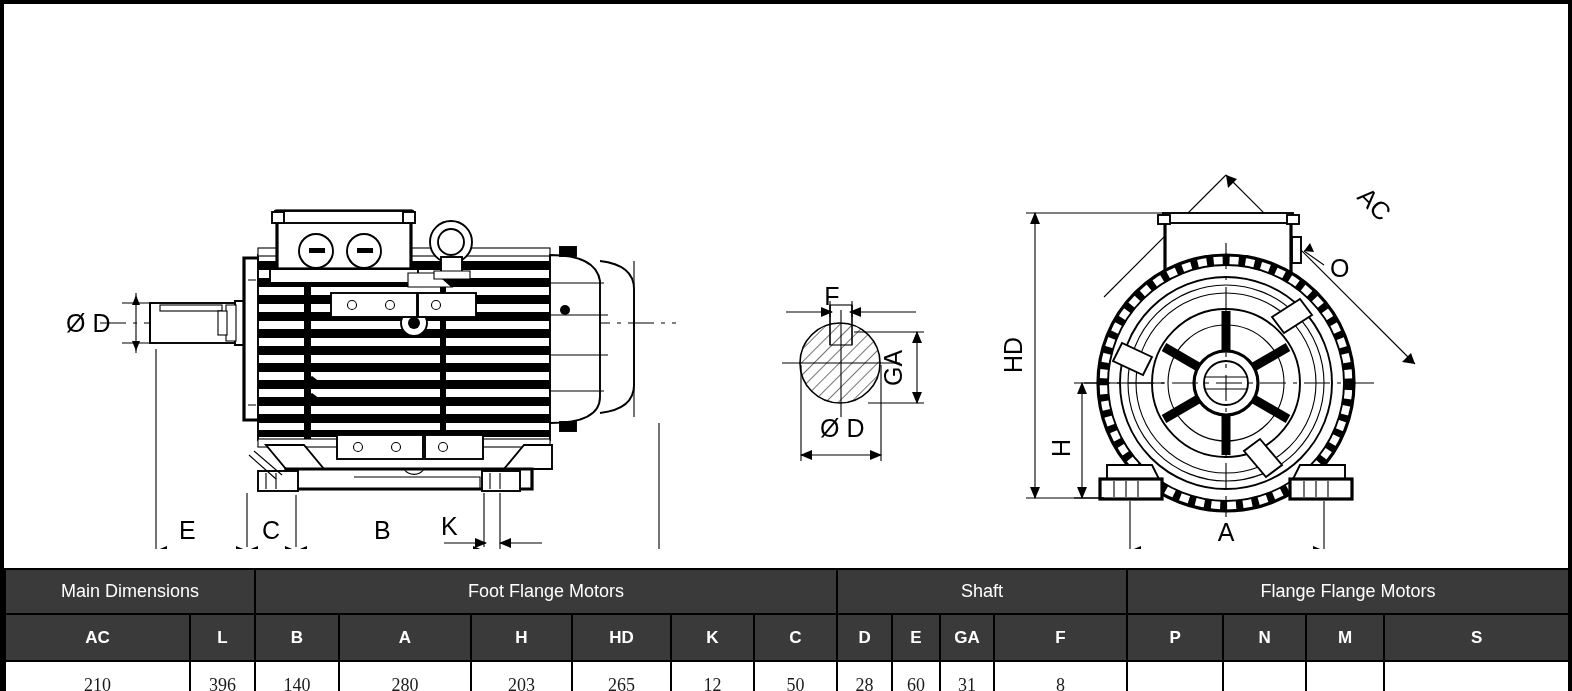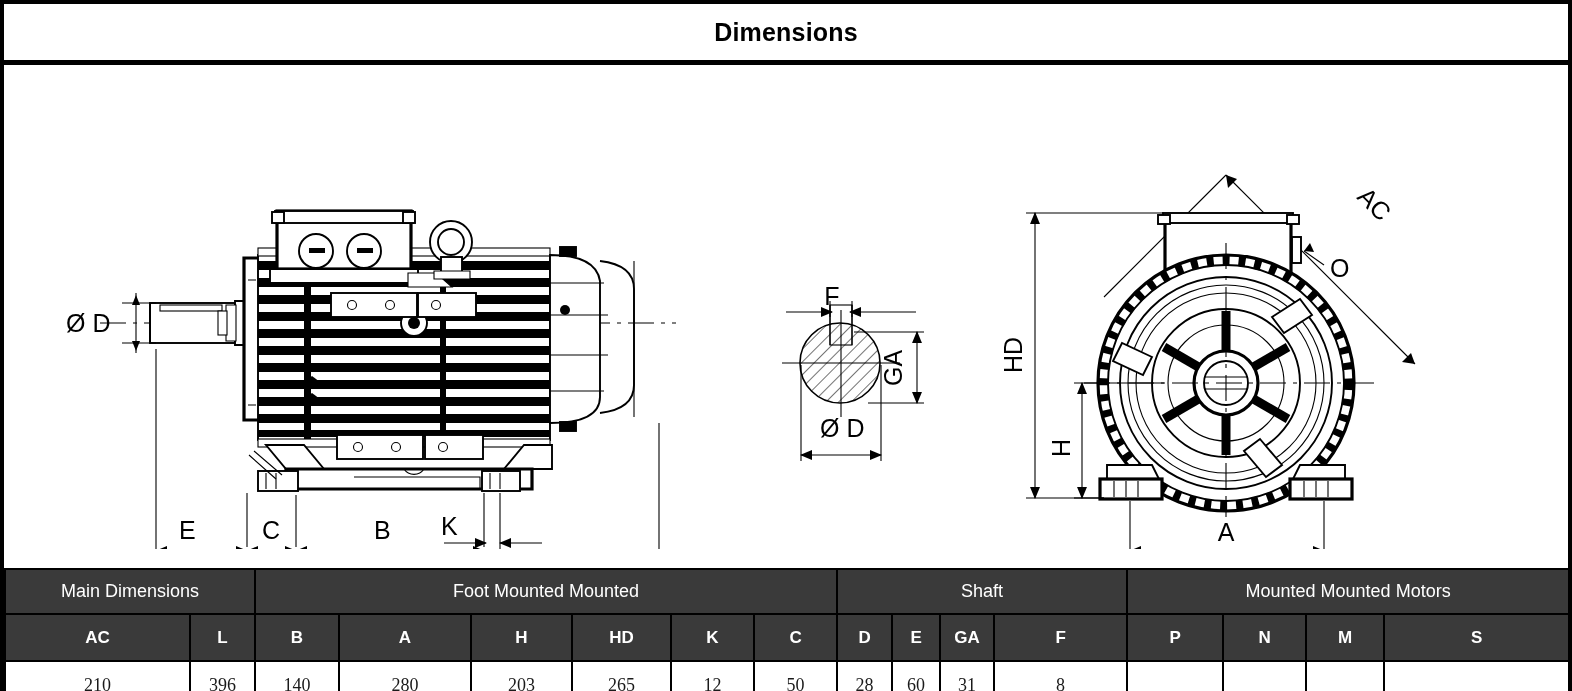--- a/index.html
+++ b/index.html
@@ -67,23 +67,20 @@
   .centerln{stroke:#000;stroke-width:1.1;fill:none;
             stroke-dasharray:26 7 4 7;}
   .dlabel{font-family:"Liberation Sans",sans-serif;font-size:25px;fill:#000;}
   .hatch-line{stroke:#000;stroke-width:1.1;}
 </style>
 </head>
 <body>
 
 <div id="page">
 
-  <div id="title-bar">
-    <span id="title-text">Dimensions</span>
-  </div>
 
   <div id="drawing-area">
   <svg id="drawing-svg" viewBox="0 0 1564 484" xmlns="http://www.w3.org/2000/svg">
     <defs>
       <pattern id="hatch45" width="9" height="9" patternUnits="userSpaceOnUse" patternTransform="rotate(45)">
         <line x1="0" y1="0" x2="0" y2="9" class="hatch-line"></line>
       </pattern>
       <marker id="ar-r" markerWidth="11" markerHeight="9" refX="10" refY="4.5" orient="auto">
         <path d="M0,0 L11,4.5 L0,9 z" fill="#000"></path>
       </marker>
@@ -414,23 +411,23 @@
         <col style="width: 54px;">
         <col style="width: 133px;">
         <col style="width: 96px;">
         <col style="width: 83px;">
         <col style="width: 78px;">
         <col style="width: 185px;">
       </colgroup>
     <thead>
       <tr class="grp-row" id="group-header-row">
           <th colspan="2">Main Dimensions</th>
-          <th colspan="6">Foot Mounted Mounted</th>
+          <th colspan="6">Foot Flange Motors</th>
           <th colspan="4">Shaft</th>
-          <th colspan="4">Mounted Mounted Motors</th>
+          <th colspan="4">Flange Flange Motors</th>
         </tr>
       <tr class="hdr-row" id="column-header-row">
           <th>AC</th>
           <th>L</th>
           <th>B</th>
           <th>A</th>
           <th>H</th>
           <th>HD</th>
           <th>K</th>
           <th>C</th>

